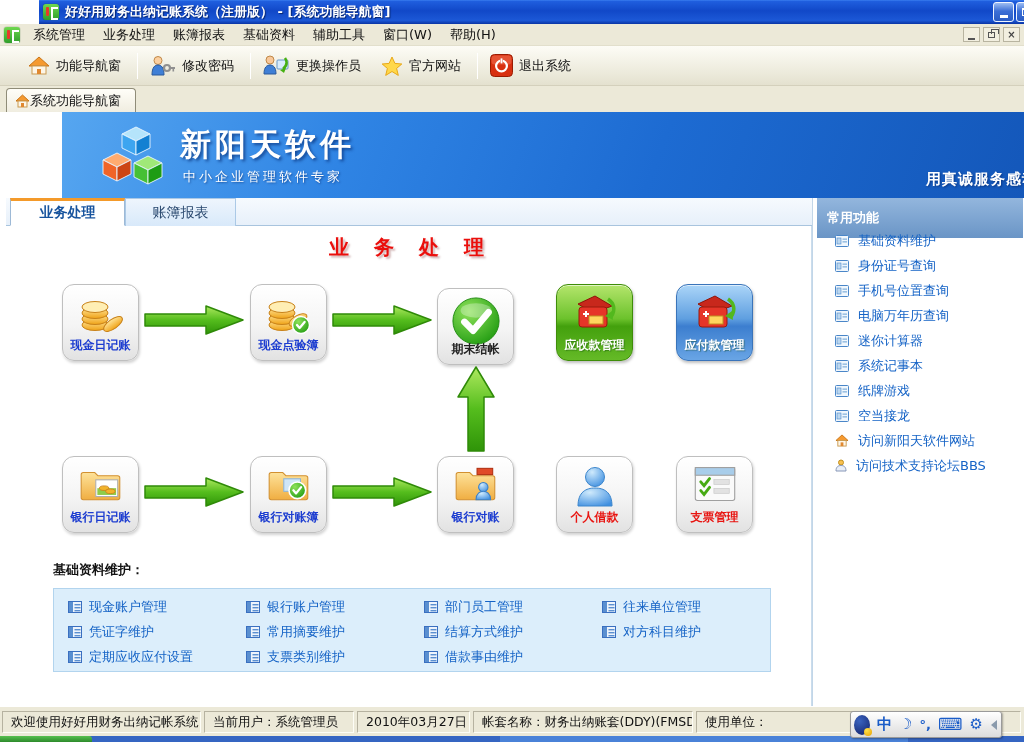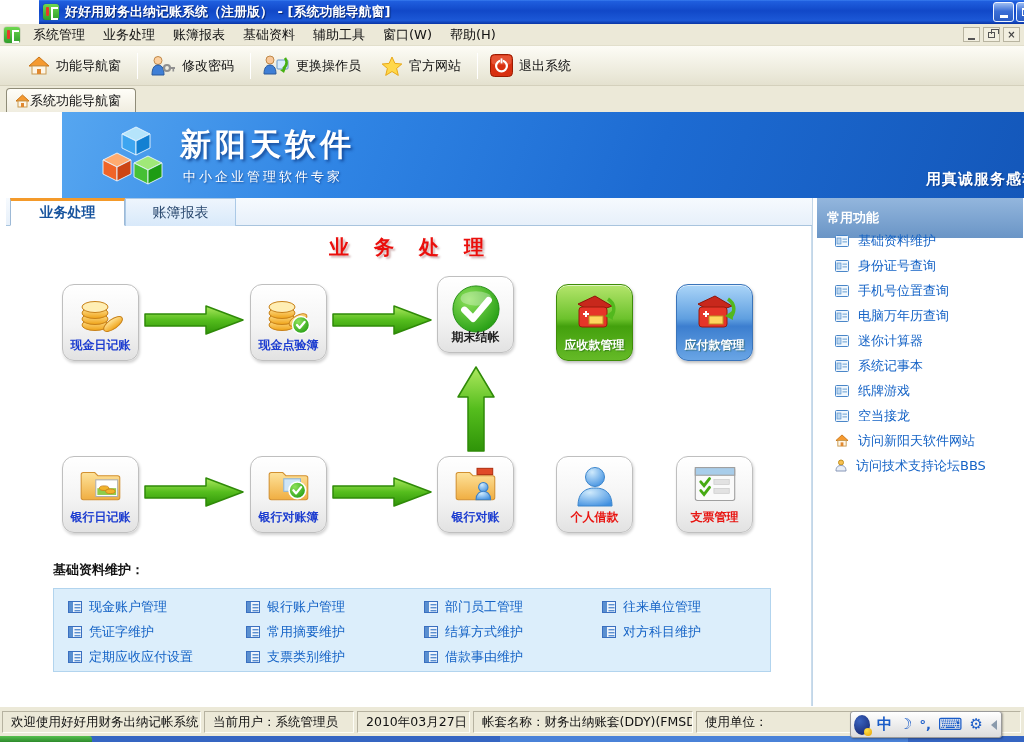--- a/index.html
+++ b/index.html
@@ -306,21 +306,21 @@
         <circle cx="37" cy="33" r="8.5" fill="url(#gcheck)" stroke="#fff" stroke-width="1.5"></circle>
         <path d="M33,33 l2.6,3 5,-6" fill="none" stroke="#fff" stroke-width="2.3" stroke-linecap="round" stroke-linejoin="round"></path>
       </svg>
       <div class="bl c-blue">现金点验簿</div>
     </div>
 
     <svg class="harrow" style="left:326px;top:106px" width="102" height="32" viewBox="0 0 102 32">
       <polygon points="1,10 62,10 62,2 99,16 62,30 62,22 1,22" fill="url(#arrowg)" stroke="#2f8a08" stroke-width="1.5" stroke-linejoin="round"></polygon>
     </svg>
 
-    <div class="iconbtn white" style="left:431px;top:78px">
+    <div class="iconbtn white" style="left:431px;top:90px">
       <svg width="54" height="50" viewBox="0 0 56 52">
         <circle cx="28" cy="26" r="24" fill="url(#gcheck)" stroke="#1f8a10"></circle>
         <ellipse cx="28" cy="15" rx="16" ry="7.5" fill="#fff" opacity="0.3"></ellipse>
         <path d="M16,27 L25,36 L41,17" fill="none" stroke="#fff" stroke-width="7" stroke-linecap="round" stroke-linejoin="round"></path>
       </svg>
       <div class="bl c-dark">期末结帐</div>
     </div>
 
     <div class="iconbtn green" style="left:550px;top:86px">
       <svg width="46" height="42" viewBox="0 0 46 40">

